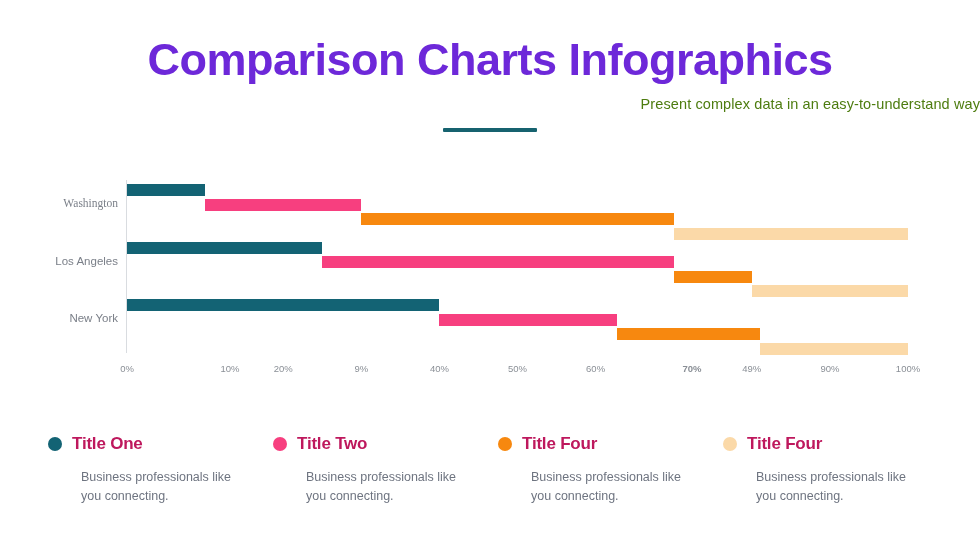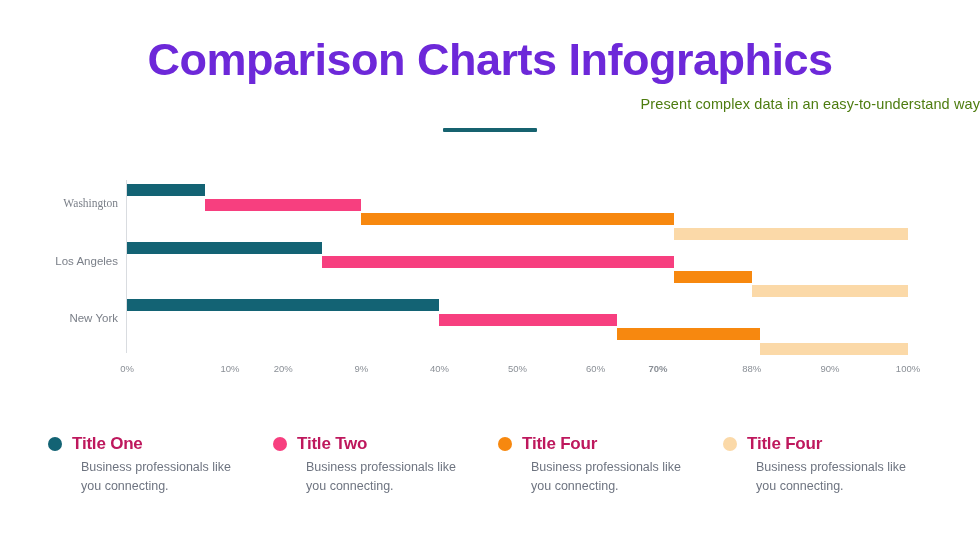--- a/index.html
+++ b/index.html
@@ -130,21 +130,21 @@
     border-radius: 50%;
     flex: none;
   }
   .legend-title {
     font-size: 17px;
     font-weight: bold;
     color: #be185d;
     letter-spacing: -0.2px;
   }
   .legend-desc {
-    margin-top: 4px;
+    margin-top: 14px;
     margin-left: 33px;
     font-size: 12.5px;
     line-height: 1.55;
     color: #6e7480;
     max-width: 165px;
   }
 </style>
 </head>
 <body>
 
@@ -176,22 +176,22 @@
       <div class="bar" style="left: 632.61px; width: 148.39px; top: 162.833px; height: 12px; background: rgb(251, 217, 168);"></div>
     </div>
   <div class="x-axis" id="x-axis">
       <div class="tick" style="left: 0px;">0%</div>
       <div class="tick" style="left: 67px; margin-left: 36px;">10%</div>
       <div class="tick" style="left: 156.2px;">20%</div>
       <div class="tick" style="left: 234.3px;">9%</div>
       <div class="tick" style="left: 312.4px;">40%</div>
       <div class="tick" style="left: 390.5px;">50%</div>
       <div class="tick" style="left: 468.6px;">60%</div>
-      <div class="tick" style="left: 531px; font-weight: bold;">70%</div>
-      <div class="tick" style="left: 624.8px;">88%</div>
+      <div class="tick" style="left: 565px; font-weight: bold;">70%</div>
+      <div class="tick" style="left: 624.8px;">49%</div>
       <div class="tick" style="left: 702.9px; text-align: right;">90%</div>
       <div class="tick" style="left: 781px;">100%</div>
     </div>
 </div>
 
 <div class="legend" id="legend">
     <div class="legend-item">
       <div class="legend-head">
         <span class="legend-dot" style="background: rgb(19, 99, 116);"></span>
         <span class="legend-title">Title One</span>

